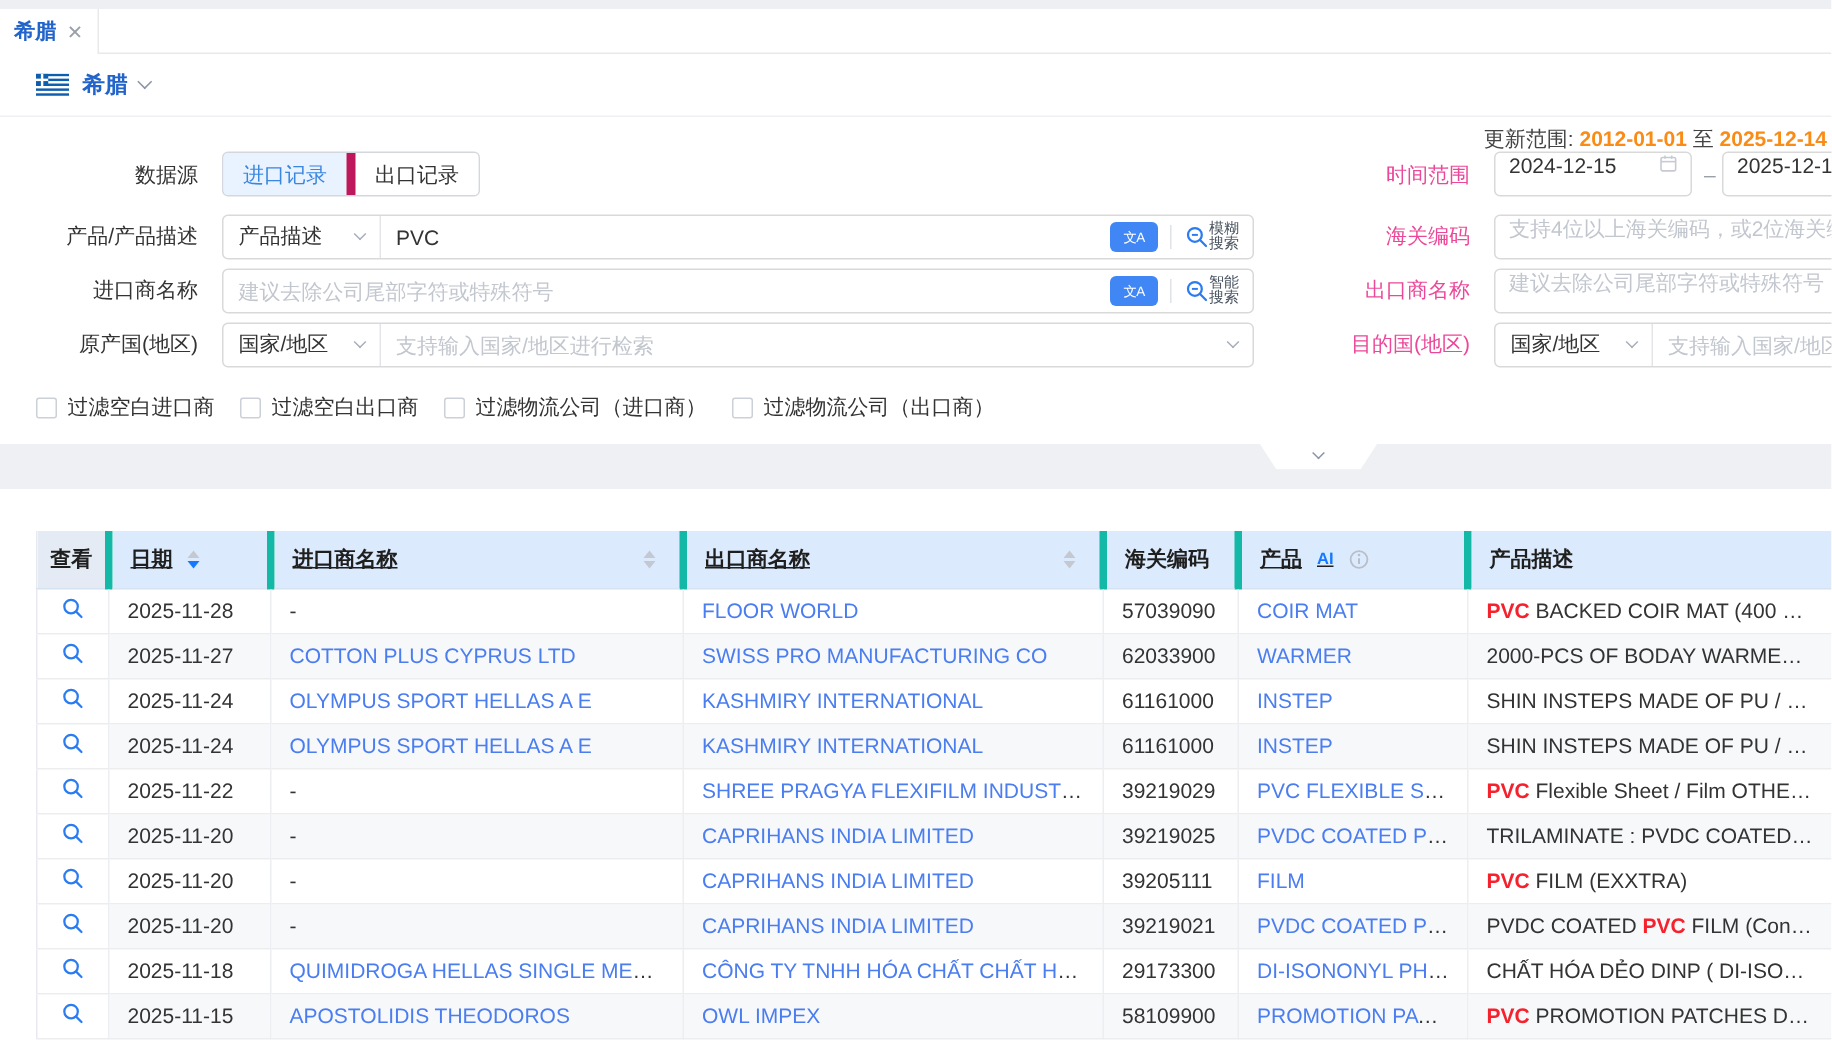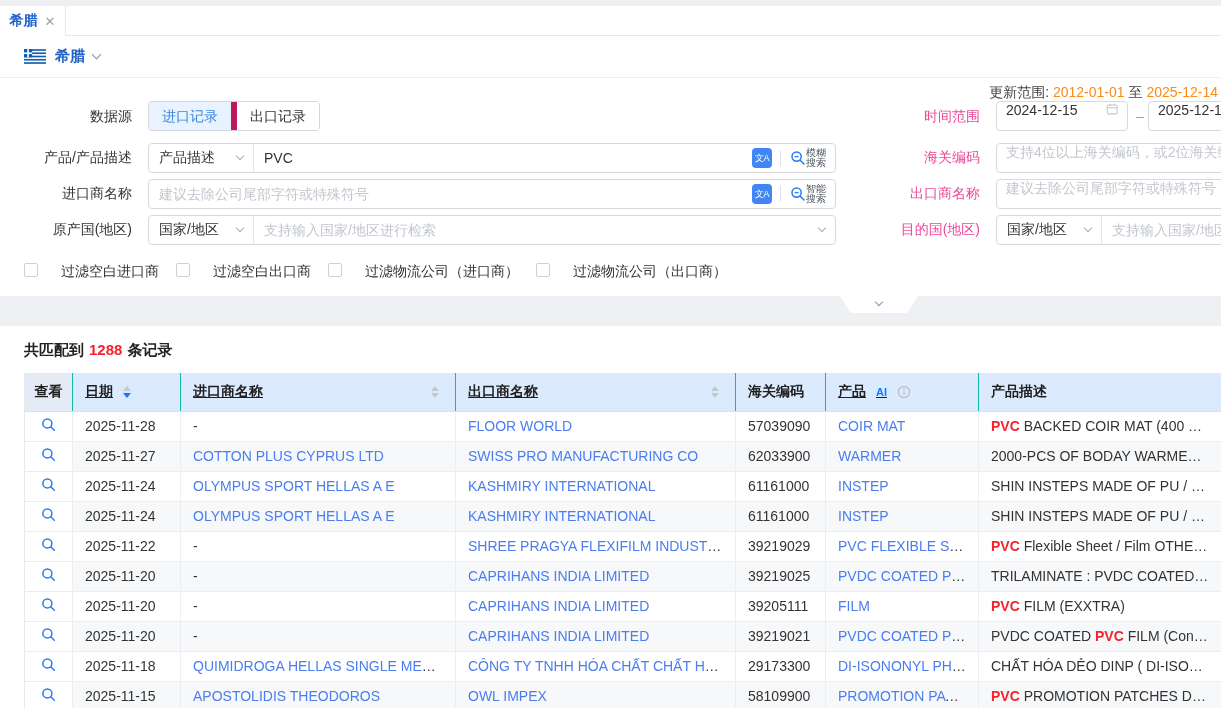--- a/index.html
+++ b/index.html
@@ -20,65 +20,65 @@
     padding-left:24px; border-bottom:1px solid #eef0f3; background:#fff; }
   .flag { width:22px; height:15px; margin-right:9px; flex:0 0 auto; }
   .page-title { color:#2264c9; font-weight:bold; font-size:15px; margin-right:8px; }
   .chev { display:inline-block; width:7px; height:7px; border-right:1.6px solid #8a94a6; border-bottom:1.6px solid #8a94a6;
     transform:rotate(45deg); margin-top:-4px; }
 
   
   .f-label { position:absolute; width:140px; text-align:right; padding-right:8px; height:28px; line-height:28px; color:#333; }
   .f-label-r { position:absolute; left:830px; width:158px; text-align:right; padding-right:8px; height:28px; line-height:28px; color:#ec4899; }
   .update-range { position:absolute; top:84px; right:3px; white-space:nowrap; color:#444; }
-  .orange { color:#fa8c16; font-weight:normal; }
+  .orange { color:#fa8c16; font-weight:bold; }
 
   .seg-group { position:absolute; left:148px; display:flex; height:30px; border:1px solid #d4d7dd; border-radius:4px; overflow:hidden; background:#fff; }
   .seg { padding:0 13px; line-height:28px; cursor:pointer; color:#333; background:#fff; }
   .seg.active { background:#e8f3ff; color:#3a86e0; }
   .seg + .seg { border-left:6px solid #be185d; }
 
   .igroup { position:absolute; left:148px; width:688px; height:30px; border:1px solid #d9d9d9; border-radius:4px;
     background:#fff; display:flex; align-items:center; }
   .igroup .sel { flex:0 0 auto; width:105px; height:100%; display:flex; align-items:center; padding:0 10px;
     border-right:1px solid #e3e5e9; cursor:pointer; color:#333; }
   .igroup .sel .chev { margin-left:auto; width:6px; height:6px; border-color:#a7aebb; }
   .igroup input { flex:1 1 auto; min-width:0; height:100%; border:0; outline:none; padding:0 10px; font:inherit; color:#333; background:transparent; }
   .igroup input::placeholder { color:#c2c6ce; }
-  .trans-ico { flex:0 0 auto; width:20px; height:20px; border-radius:4px; background:#4086f4; color:#fff; font-size:9px;
+  .trans-ico { flex:0 0 auto; width:32px; height:20px; border-radius:4px; background:#4086f4; color:#fff; font-size:9px;
     display:flex; align-items:center; justify-content:center; margin:0 8px; cursor:pointer; letter-spacing:-0.5px; }
   .vdiv { flex:0 0 auto; width:1px; height:16px; background:#dfe2e7; }
   .srch-btn { flex:0 0 auto; display:flex; align-items:center; gap:0; padding:0 9px; height:100%; cursor:pointer; }
   .srch-txt { font-size:10px; line-height:10.5px; color:#4a5460; }
   .chev-end { margin-right:10px; flex:0 0 auto; width:6px; height:6px; border-color:#a7aebb; }
 
   .dinput { position:absolute; height:30px; border:1px solid #d9d9d9; border-radius:4px; background:#fff;
     display:flex; align-items:flex-start; padding:0 9px; }
   .dinput input { border:0; outline:none; font:inherit; color:#333; width:100%; background:transparent; }
   .dinput input::placeholder { color:#c2c6ce; }
   .dsep { position:absolute; color:#9aa0a8; }
 
   .cbox-row { position:absolute; left:24px; top:263px; display:flex; align-items:center; gap:17px; }
-  .cbox { display:flex; gap:23px; cursor:pointer; white-space:nowrap; }
+  .cbox { display:flex; align-items:center; gap:7px; cursor:pointer; white-space:nowrap; }
   .cb { width:14px; height:14px; border:1px solid #ccd0d7; border-radius:2px; background:#fff; flex:0 0 auto; }
 
   .gray-strip { position:absolute; left:0; top:296px; width:100%; height:30px; background:#eef0f4; }
   .notch { position:absolute; left:840px; top:296px; width:78px; height:17px; background:#fff;
     clip-path:polygon(0 0,100% 0,86% 100%,14% 100%); display:flex; align-items:flex-start; justify-content:center; cursor:pointer; }
   .notch .chev { width:6px; height:6px; margin-top:3px; }
 
   
   .results { position:absolute; left:0; top:326px; width:100%; height:382px; background:#fff; padding:15px 0 0 24px; }
   .count-line { font-weight:bold; font-size:15px; color:#222; }
   .count-num { color:#f5222d; margin:0 5px; }
 
   table { border-collapse:collapse; table-layout:fixed; width:1197px; margin-top:13px; border-left:1px solid #e7e9ee; }
   col.c1{width:48px} col.c2{width:108px} col.c3{width:275px} col.c4{width:280px} col.c5{width:90px} col.c6{width:153px}
   th { height:38px; background:#dbeafc; font-weight:bold; color:#1f1f1f; text-align:left; padding:0 12px;
-    border-right:1px solid #14b8a6; border-bottom:1px solid #d5e2f0; overflow:hidden; white-space:nowrap; }
+    border-right:5px solid #14b8a6; border-bottom:1px solid #d5e2f0; overflow:hidden; white-space:nowrap; }
   th:last-child { border-right:0; }
   th.view-th { background:#e4ebf4; text-align:center; padding:0 4px; }
   .th-flex { display:flex; align-items:center;text-decoration:underline; }
   .sorter { display:inline-flex; flex-direction:column; align-items:center; margin-left:10px; cursor:pointer; }
   .sorter.right { margin-left:auto; margin-right:4px; }
   .caret { width:0; height:0; border-left:4px solid transparent; border-right:4px solid transparent; }
   .caret.up { border-bottom:5px solid #c3c8d1; margin-bottom:2px; }
   .caret.down { border-top:5px solid #c3c8d1; }
   .caret.down.active { border-top-color:#1677ff; }
   .ai-badge { display:inline-block; background:#d9ecff; color:#1677ff; font-size:11px; font-weight:bold;
@@ -233,23 +233,20 @@
     <span>过滤物流公司（出口商）</span>
   </label>
 </div>
 
 <div class="gray-strip"></div>
 <div class="notch">
   <span class="chev"></span>
 </div>
 
 <div class="results">
-  <div class="count-line">
-    <span>共匹配到</span><span class="count-num">1288</span><span>条记录</span>
-  </div>
 
   <table>
     <colgroup>
         <col class="c1">
         <col class="c2">
         <col class="c3">
         <col class="c4">
         <col class="c5">
         <col class="c6">
         <col>

